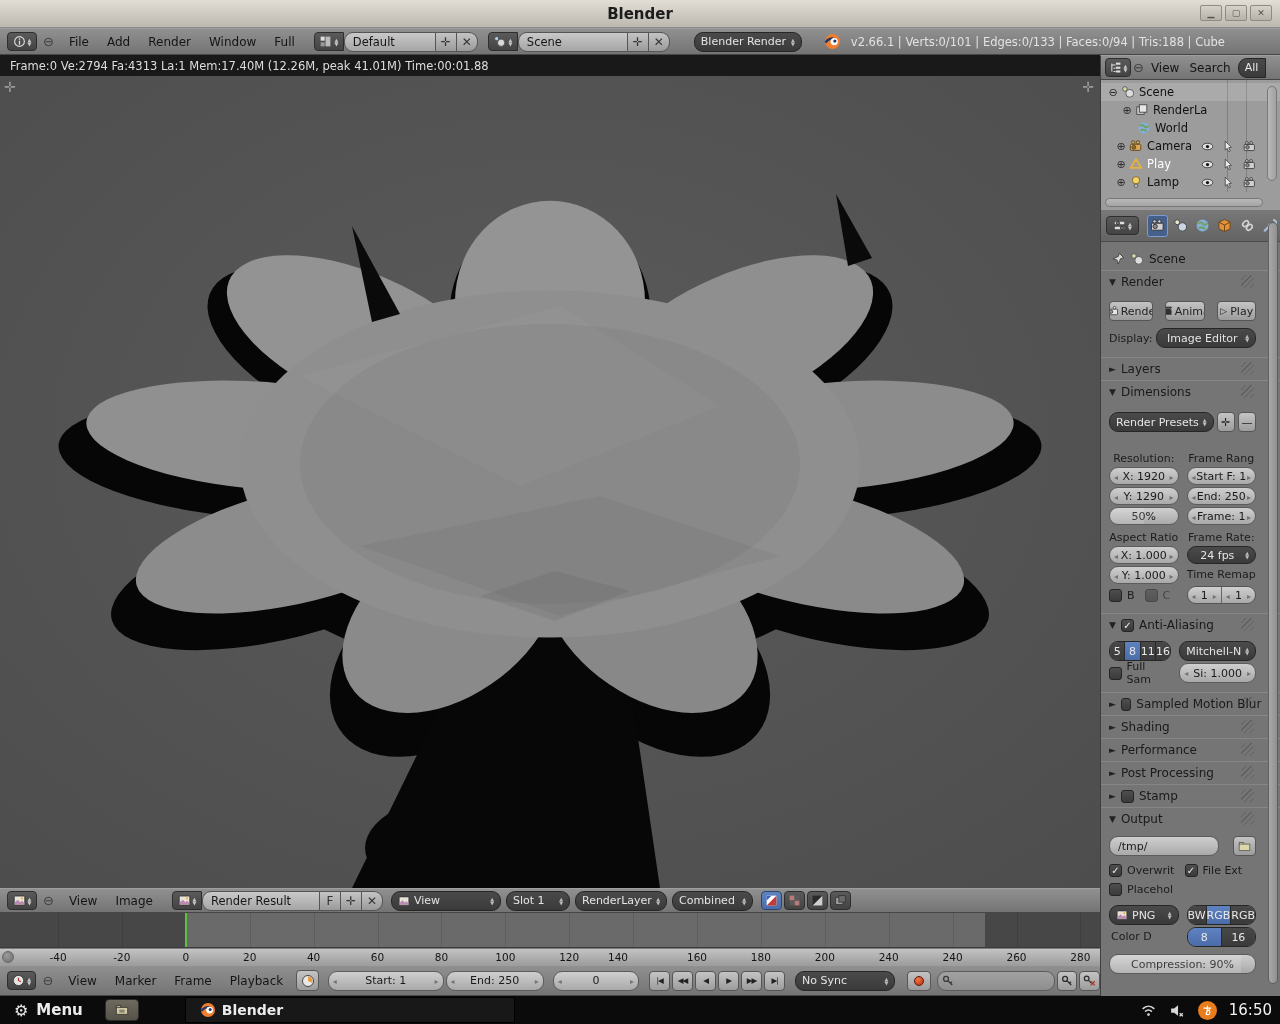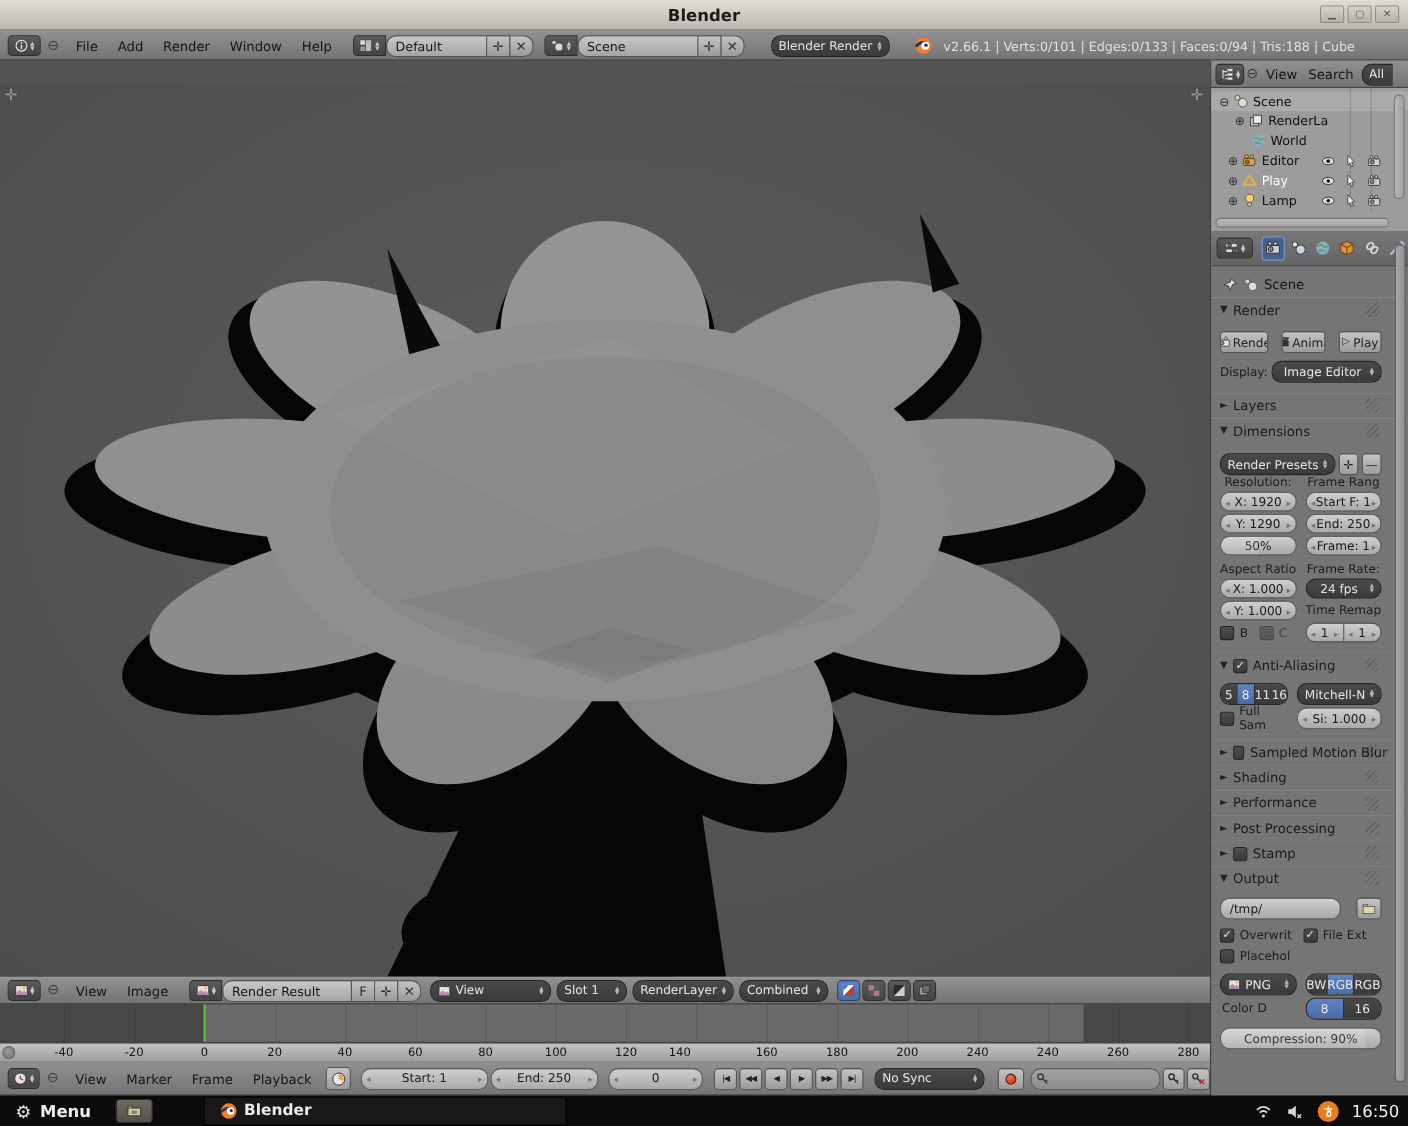--- a/index.html
+++ b/index.html
@@ -171,21 +171,21 @@
           <rect x="7.2" y="7" width="1.6" height="5" fill="#ddd"></rect>
           <rect x="7.2" y="4" width="1.6" height="1.8" fill="#ddd"></rect>
         </svg>
       <span class="ud">▲<span>▼</span></span>
     </span>
     <span class="collapse">⊖</span>
     <span class="mlbl">File</span>
     <span class="mlbl">Add</span>
     <span class="mlbl">Render</span>
     <span class="mlbl">Window</span>
-    <span class="mlbl">Help</span>
+    <span class="mlbl">Full</span>
 
     <span class="selgrp">
       <span class="edbtn" style="margin-left:0;border-radius:4px 0 0 4px">
         <svg viewBox="0 0 16 16">
             <rect x="2" y="2" width="5" height="5" fill="#ddd"></rect>
             <rect x="2" y="9" width="5" height="5" fill="#9a9a9a"></rect>
             <rect x="8" y="2" width="6" height="12" fill="#bbb"></rect>
           </svg>
         <span class="ud">▲<span>▼</span></span>
       </span>
@@ -214,20 +214,23 @@
 
     <svg viewBox="0 0 16 16" style="width:17px;height:17px;margin-left:22px">
       <circle cx="8" cy="8" r="7" fill="#ef7f2e"></circle>
       <path d="M1.5 9 C3.5 5.5, 7.5 4.5, 10 6" stroke="#24356b" stroke-width="2.4" fill="none"></path>
       <circle cx="9.6" cy="8.1" r="3.4" fill="#fff"></circle>
       <circle cx="10.2" cy="7.6" r="1.5" fill="#24356b"></circle>
     </svg>
     <span id="stats">v2.66.1 | Verts:0/101 | Edges:0/133 | Faces:0/94 | Tris:188 | Cube</span>
   </div>
 
+  <div id="imginfo" class="abs">
+    <span>Frame:0 Ve:2794 Fa:4313 La:1 Mem:17.40M (12.26M, peak 41.01M) Time:00:01.88</span>
+  </div>
 
   <div id="imgview" class="abs">
     <svg width="1100" height="812" viewBox="0 0 1100 812">
       <defs>
         <radialGradient id="bgv" cx="50%" cy="45%" r="80%">
           <stop offset="0%" stop-color="#5b5b5b"></stop>
             <stop offset="100%" stop-color="#4c4c4c"></stop>
         </radialGradient>
       </defs>
       <rect width="1100" height="812" fill="url(#bgv)"></rect>
@@ -319,21 +322,21 @@
       <span class="lbl">World</span>
     </div>
     <div class="orow" style="padding-left:14px">
       <span class="exp">⊕</span>
       <span class="oicon"><svg viewBox="0 0 16 16">
             <rect x="1.5" y="6" width="12" height="7" rx="1.5" fill="#dca75c" stroke="#5a4318"></rect>
             <circle cx="5.5" cy="9.5" r="2.2" fill="#8a6a30" stroke="#5a4318"></circle>
             <circle cx="4.8" cy="3.8" r="1.9" fill="#dca75c" stroke="#5a4318"></circle>
             <circle cx="10.2" cy="3.8" r="1.9" fill="#dca75c" stroke="#5a4318"></circle>
           </svg></span>
-      <span class="lbl">Editor</span>
+      <span class="lbl">Camera</span>
       <span class="octl">
         <svg viewBox="0 0 16 16">
             <ellipse cx="8" cy="8" rx="6.5" ry="4" fill="#e0e0e0" stroke="#2a2a2a"></ellipse>
             <circle cx="8" cy="8" r="2" fill="#141414"></circle>
           </svg>
         <svg viewBox="0 0 16 16">
             <path d="M4 1.5 L11.5 9 L8.3 9.4 L10.2 13.6 L8.4 14.4 L6.5 10.2 L4 12.4 Z" fill="#ececec" stroke="#222" stroke-width=".8"></path>
           </svg>
         <svg viewBox="0 0 16 16">
             <rect x="1.5" y="5.5" width="12.5" height="7.5" rx="1" fill="#d0d0d0" stroke="#333"></rect>
@@ -501,21 +504,21 @@
 
       <div class="prow" style="margin-top:9px;gap:3px">
         <span class="dsel" style="flex:1">
           <span class="grow">Render Presets</span>
           <span class="ud udd">▲<span>▼</span></span>
         </span>
         <span class="lbtn" style="width:21px">✛</span>
         <span class="lbtn" style="width:21px">—</span>
       </div>
 
-      <div class="g2" style="margin-top:0">
+      <div class="g2" style="margin-top:20px">
         <span class="glbl">Resolution:</span>
         <span class="glbl">Frame Rang</span>
         <span class="lfield nf">
             <span class="numar l">◂</span>
             <span>X: 1920</span>
             <span class="numar r">▸</span>
           </span>
         <span class="lfield nf">
             <span class="numar l">◂</span>
             <span>Start F: 1</span>

